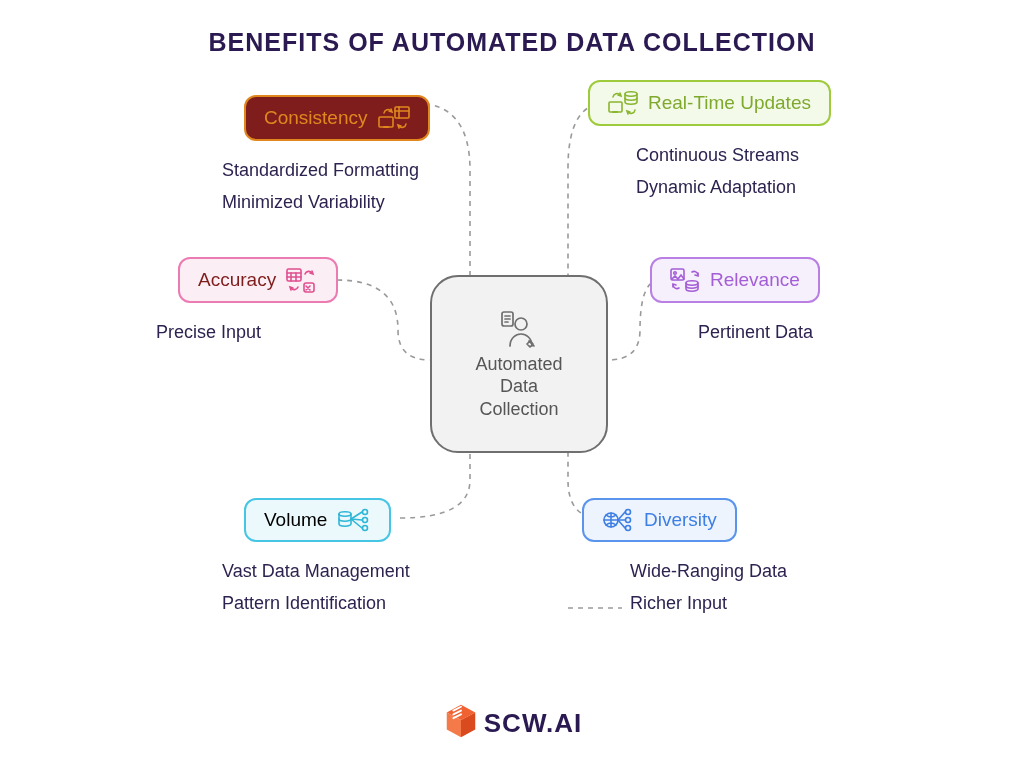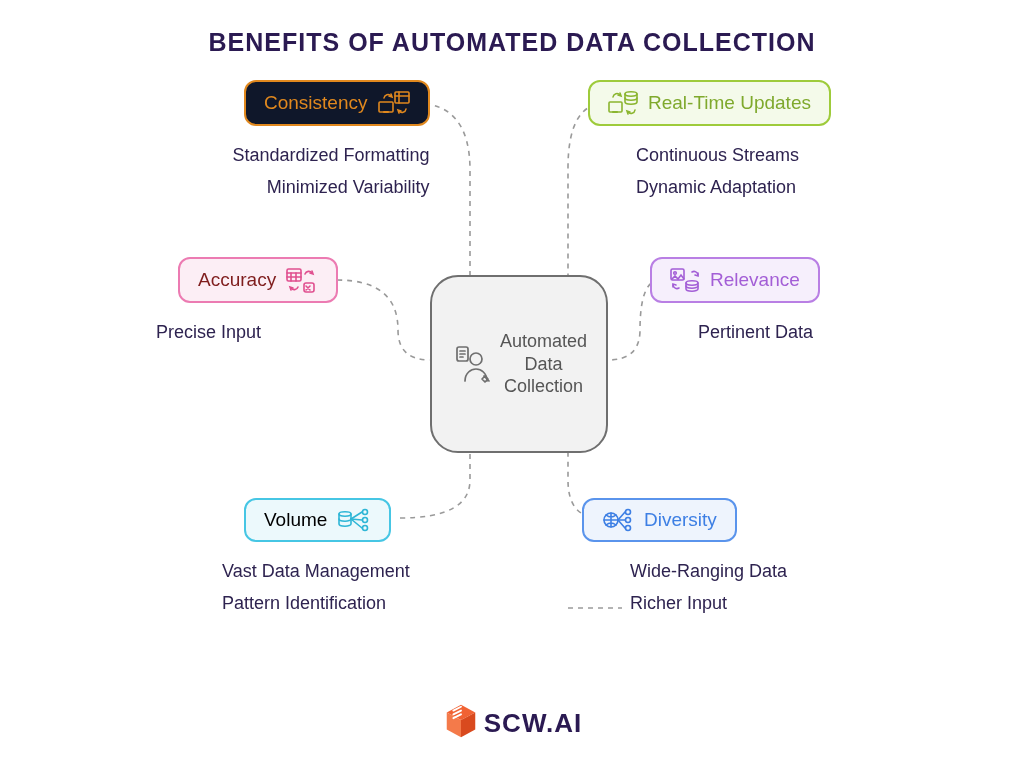--- a/index.html
+++ b/index.html
@@ -25,21 +25,21 @@
   .center-node {
     position: absolute;
     left: 430px;
     top: 275px;
     width: 178px;
     height: 178px;
     border: 2px solid #6f6f6f;
     background: #f2f2f2;
     border-radius: 28px;
     display: flex;
-    flex-direction: row;
+    flex-direction: column;
     align-items: center;
     justify-content: center;
     gap: 3px;
     color: #555;
   }
   .center-node .center-label {
     text-align: center;
     font-size: 18px;
     line-height: 1.25;
     color: #565656;
@@ -62,38 +62,38 @@
     margin-top: 14px;
     font-size: 18px;
     line-height: 1.75;
     color: #2e2350;
     font-weight: 400;
   }
   .bullets div { white-space: nowrap; }
 
   
   .b-consistency  { left: 244px; top: 80px; }
-  .b-consistency .pill  { color:#e0881e; border-color:#e0881e; background:#0f172a; }
+  .b-consistency .pill  { color:#e0881e; border-color:#e0881e; background:#7f1d1d;margin-top:15px; }
 
   .b-realtime     { left: 588px; top: 80px; }
   .b-realtime .pill     { color:#7fa92d; border-color:#9ecb3b; background:#f4faea; }
 
   .b-accuracy     { left: 178px; top: 257px; }
   .b-accuracy .pill     { color:#7f1d1d; border-color:#ec7bb2; background:#fceef5; }
 
   .b-relevance    { left: 650px; top: 257px; }
   .b-relevance .pill    { color:#a35ed6; border-color:#b97fe4; background:#f6effc; }
 
   .b-volume       { left: 244px; top: 498px; }
   .b-volume .pill       { color:#000000; border-color:#46c6e4; background:#ecf9fc; }
 
   .b-diversity    { left: 582px; top: 498px; }
   .b-diversity .pill    { color:#3d7fe4; border-color:#5a94ec; background:#eef4fd; }
 
-  .b-consistency .bullets { margin-left: -22px; text-align: right; }
+  .b-consistency .bullets { margin-left: -22px; }
   .b-realtime    .bullets { margin-left: 48px; }
   .b-accuracy    .bullets { margin-left: -22px; }
   .b-relevance   .bullets { margin-left: 48px; }
   .b-volume      .bullets { margin-left: -22px; }
   .b-diversity   .bullets { margin-left: 48px; }
 
   
   .connectors {
     position: absolute;
     left: 0; top: 0;

